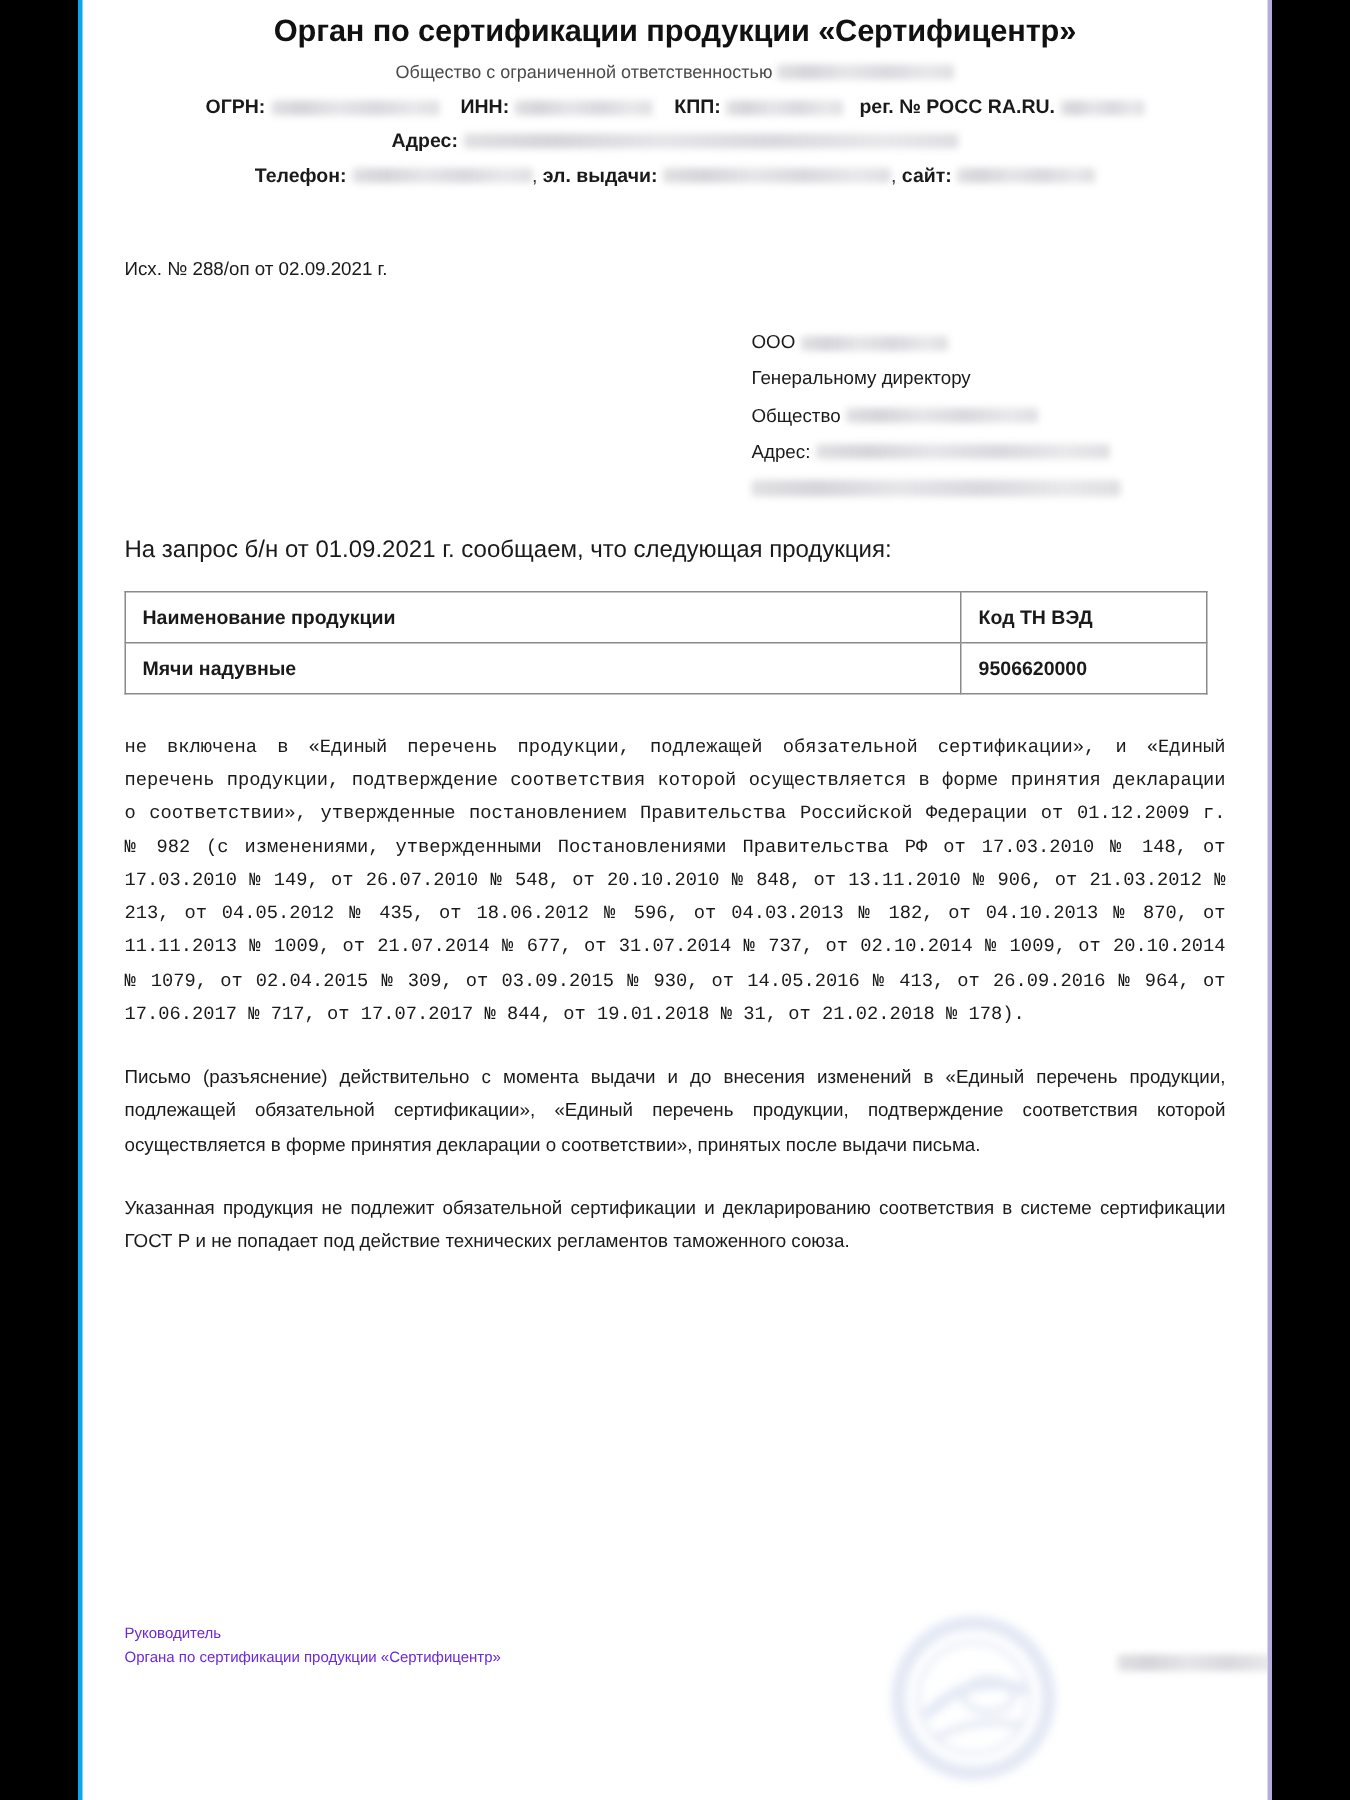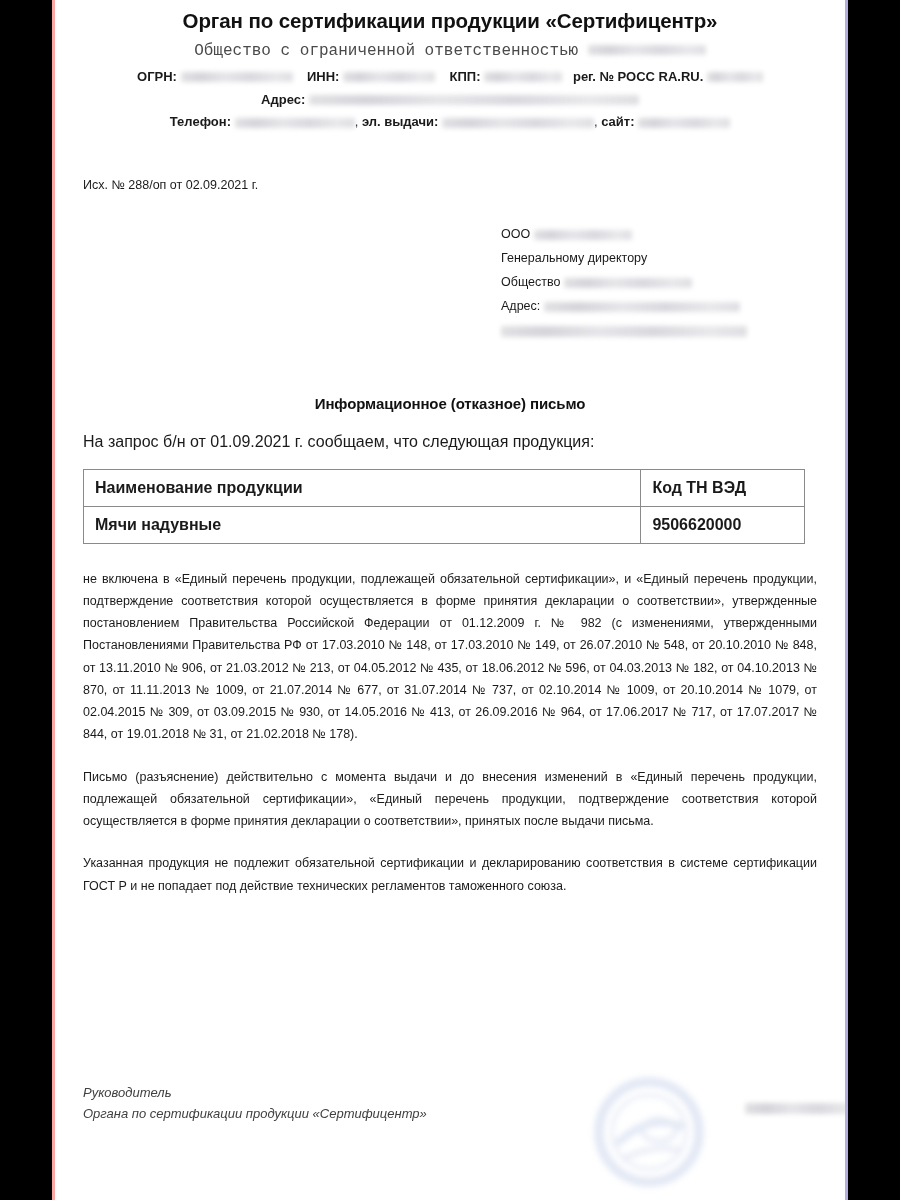--- a/index.html
+++ b/index.html
@@ -17,21 +17,21 @@
     display: flex;
     justify-content: center;
   }
 
   
   .page {
     position: relative;
     width: 796px;
     height: 1200px;
     background: #ffffff;
-    border-left: 3px solid #fca5a5;
+    border-left: 3px solid #0ea5e9;
     border-right: 3px solid #b3aede;
     padding: 0 28px;
     overflow: hidden;
     filter: blur(0.25px);
   }
 
   
   .redact {
     display: inline-block;
     vertical-align: middle;
@@ -57,25 +57,24 @@
   }
   .org-title {
     font-size: 20.5px;
     font-weight: 700;
     color: #111;
     letter-spacing: -0.1px;
     line-height: 1.25;
     margin-bottom: 6px;
   }
   .org-legal {
-    font-size: 16px;
+    font-size: 12px;
     color: #4a4a4a;
     line-height: 1.45;
     margin-bottom: 3px;
-    font-family: Liberation Mono, monospace;
   }
   .org-line {
     font-size: 13px;
     color: #2a2a2a;
     line-height: 1.75;
     white-space: nowrap;
   }
   .org-line .lbl { font-weight: 700; color: #1a1a1a; }
   .org-line .lbl-reg { font-weight: 700; color: #1a1a1a; }
 
@@ -118,49 +117,48 @@
     margin-top: 18px;
     width: 722px;
     border-collapse: collapse;
     table-layout: fixed;
   }
   .product-table th,
   .product-table td {
     border: 1px solid #8a8a8a;
     padding: 9px 11px;
     text-align: left;
-    font-size: 16px;
+    font-size: 13px;
     color: #1a1a1a;
     height: 34px;
   }
   .product-table th { font-weight: 700; }
   .product-table td { font-weight: 700; }
   .col-name { width: 535px; }
   .col-code { width: 157px; }
 
   
   .body-par {
     margin-top: 20px;
     font-size: 12.5px;
     color: #1a1a1a;
     line-height: 1.78;
     text-align: justify;
     text-justify: inter-word;
   }
-  .body-par.first { margin-top: 24px; }
+  .body-par.first { margin-top: 24px; font-family: Liberation Mono, monospace; }
 
   
   .signature {
     position: absolute;
     left: 28px;
     top: 1082px;
-    font-size: 13px;
-    color: #404040;
+    font-size: 10px;
+    color: #6d28d9;
     line-height: 1.62;
-    font-style: italic;
   }
   .sig-name {
     position: absolute;
     left: 690px;
     top: 1103px;
     width: 118px;
     height: 11px;
   }
 
   
@@ -231,21 +229,20 @@
     </div>
     <div class="row">
       <span>Адрес:</span>
       <span class="redact" style="width:196px">144000, Московская область,</span>
     </div>
     <div class="row">
       <span class="redact tall" style="width:246px">г. Электросталь, ул. Парковая, д. 17</span>
     </div>
   </div>
 
-  <div class="doc-title">Информационное (отказное) письмо</div>
 
   <div class="intro">На запрос б/н от 01.09.2021 г. сообщаем, что следующая продукция:</div>
 
   <table class="product-table">
     <thead>
       <tr>
         <th class="col-name">Наименование продукции</th>
         <th class="col-code">Код ТН ВЭД</th>
       </tr>
     </thead>

